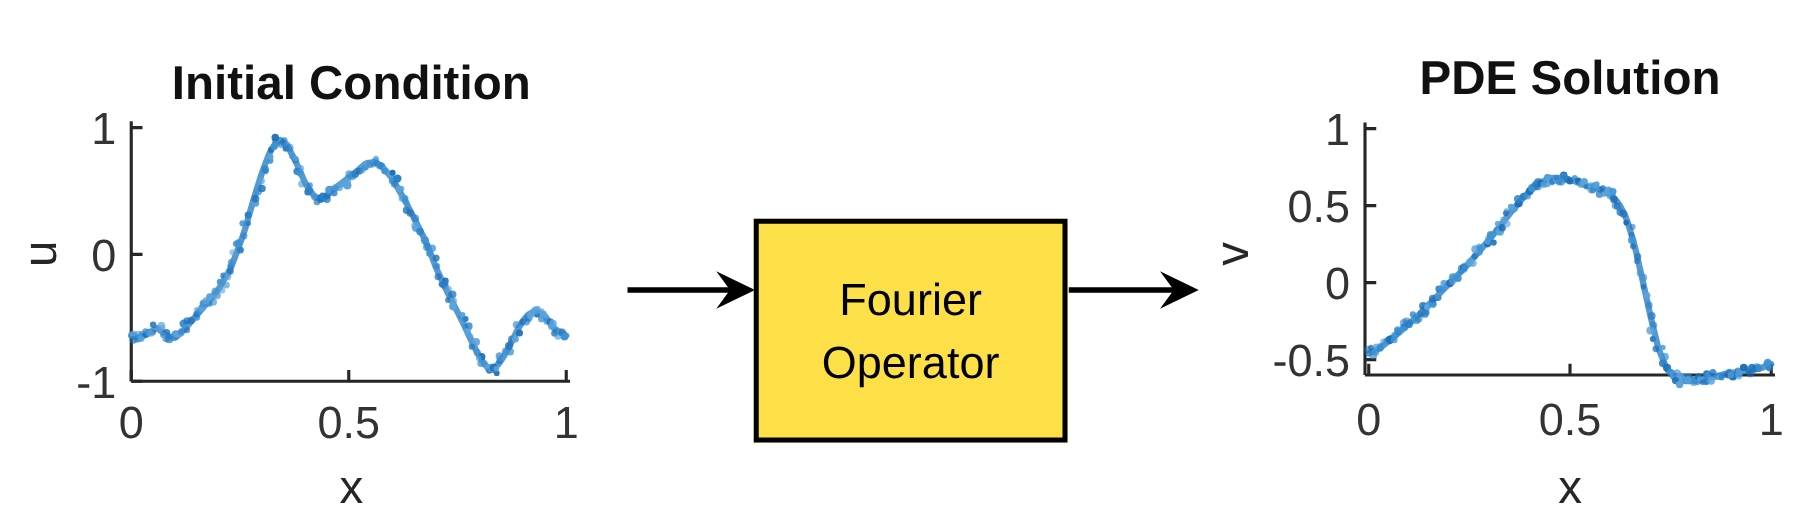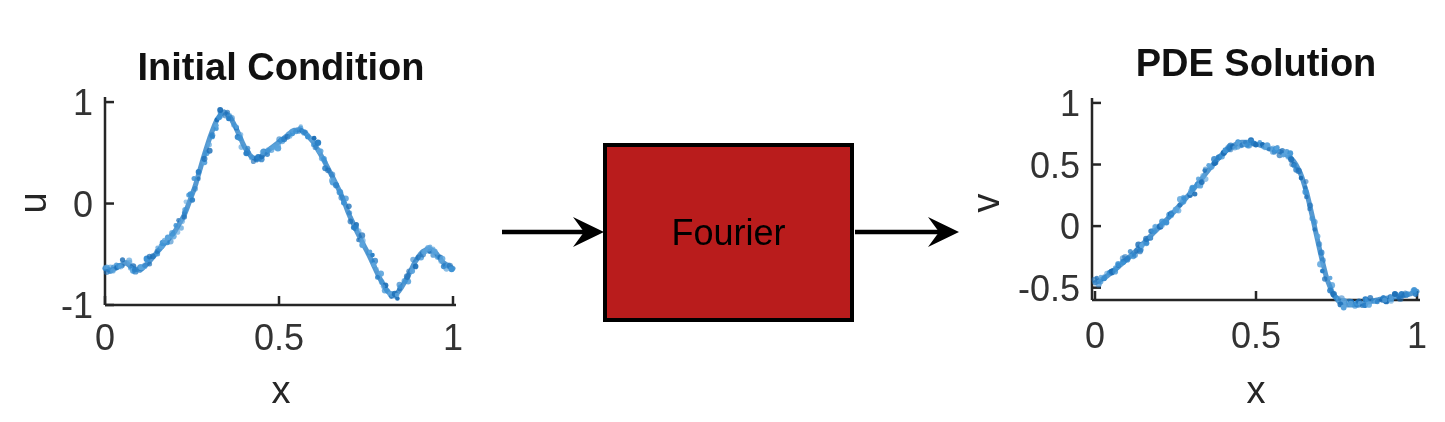--- a/index.html
+++ b/index.html
@@ -27,25 +27,26 @@
     display:flex;align-items:center;justify-content:center;
   }
   .ylabel{width:46px;height:46px;transform:rotate(-90deg);}
   .xlabel{width:350px;height:40px;text-align:center;}
   .plot-svg{position:absolute;display:block;}
   .flow-svg{position:absolute;display:block;}
   .fno-box{
     position:absolute;
     box-sizing:border-box;
     border:4px solid #000000;
-    background:#b91c1c;
+    background:#fde047;
     display:flex;
     flex-direction:column;
     align-items:center;
     justify-content:center;
+    margin-top:32px;
   }
   .fno-line{
     font-size:36px;
     line-height:50px;
     color:#000000;
     text-align:center;
     white-space:nowrap;
   }
 </style>
 </head>
@@ -291,20 +292,21 @@
       <path d="M124 27 L93 12 L104 27 L93 42 Z" fill="#000"></path>
     </g>
     <g>
       <line x1="375" y1="27" x2="460" y2="27" stroke="#000" stroke-width="4.5"></line>
       <path d="M479 27 L448 12 L459 27 L448 42 Z" fill="#000"></path>
     </g>
   </svg>
 
   <div class="fno-box" style="left:603px;top:143px;width:251px;height:179px;">
     <div class="fno-line">Fourier</div>
+    <div class="fno-line">Operator</div>
   </div>
 
   <section>
     <div class="plot-title" style="left:1091px;top:42px;width:330px;">PDE Solution</div>
     <div class="axis-label ylabel" style="left:963px;top:180px;">v</div>
     <svg class="plot-svg" id="svg-plot-1" style="left:1000px;top:85px;" width="445" height="300" viewBox="0 0 445 300">
         <path d="M 92 13 V 215 M 92 215 H 420" stroke="#262626" stroke-width="2.5" fill="none"></path>
         <line x1="95" y1="215" x2="95" y2="206" stroke="#262626" stroke-width="2.5"></line>
         <line x1="256" y1="215" x2="256" y2="206" stroke="#262626" stroke-width="2.5"></line>
         <line x1="417" y1="215" x2="417" y2="206" stroke="#262626" stroke-width="2.5"></line>

